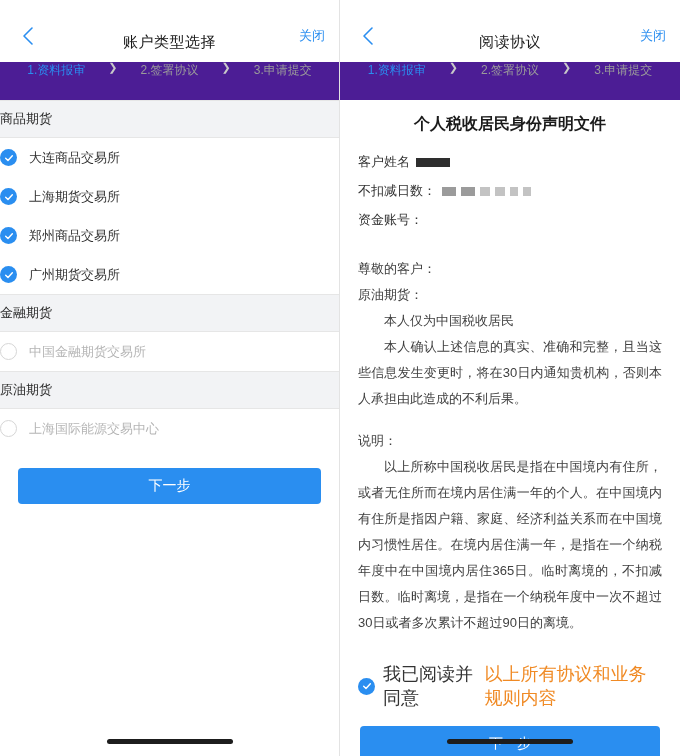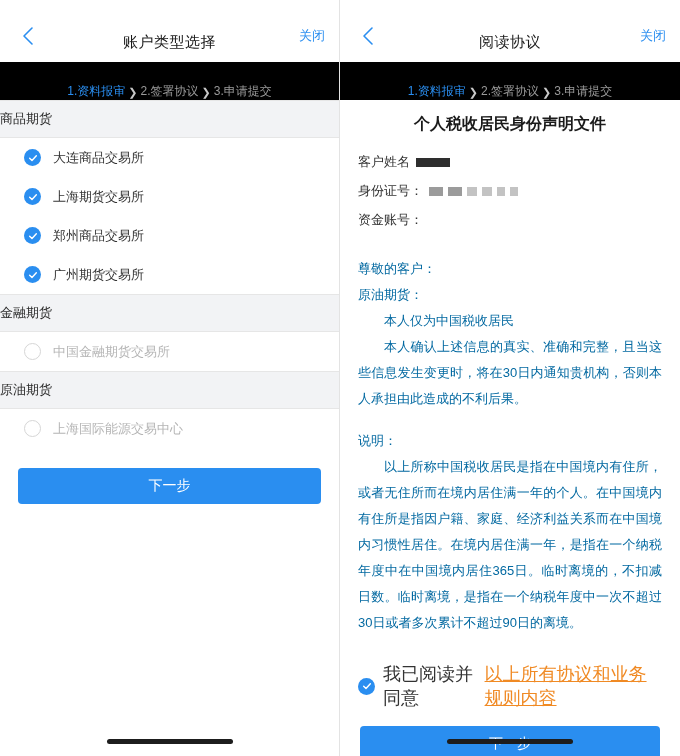--- a/index.html
+++ b/index.html
@@ -62,26 +62,26 @@
     font-size: 13px;
     color: #2a8ef0;
     cursor: pointer;
     text-align: center;
   }
 
   
   .steps {
     height: 38px;
     display: flex;
-    align-items: flex-end;
+    align-items: flex-start;
     justify-content: center;
     font-size: 12px;
     color: #9a9a9a;
-    background: #000000;
-    gap: 0;
+    background: #4c1d95;
+    gap: 20px;
   }
   .step { white-space: nowrap; }
   .step.active { color: #2a8ef0; }
   .step-sep {
     color: #c9c9c9;
     font-size: 11px;
     margin: 0 3px;
     transform: translateY(-1px);
   }
 
@@ -93,21 +93,21 @@
     align-items: center;
     font-size: 13px;
     color: #2b2b2b;
     border-top: 1px solid #e6e6e6;
     border-bottom: 1px solid #e6e6e6;
   }
   .list-row {
     height: 39px;
     display: flex;
     align-items: center;
-    padding-left: 24px;
+    padding-left: 0;
     font-size: 13px;
     color: #333;
     background: #fff;
   }
   .list-row .label { margin-left: 12px; }
   .list-row.disabled .label { color: #b5b5b5; }
 
   .check {
     width: 17px; height: 17px;
     border-radius: 50%;
@@ -165,39 +165,39 @@
     margin-left: 6px;
   }
   .redact.grey { background: #9b9b9b; }
   .redact.light { background: #c3c3c3; }
   .redact-group { display: flex; align-items: center; gap: 5px; margin-left: 6px; }
   .redact-group .redact { margin-left: 0; }
 
   .doc-gap { height: 16px; }
   .doc-p {
     font-size: 13px;
-    color: #0369a1;
+    color: #404040;
     line-height: 26px;
     margin: 0 0 0 0;
     text-align: justify;
   }
   .doc-p.indent { text-indent: 26px; }
   .doc-p + .doc-p { margin-top: 0; }
 
   
   .agree-row {
     display: flex;
     align-items: center;
     justify-content: center;
     margin-top: 26px;
     font-size: 18px;
     color: #333;
   }
   .agree-row .check { margin-right: 8px; }
-  .agree-link { color: #f08a24; margin-left: 6px; text-decoration: underline; }
+  .agree-link { color: #f08a24; margin-left: 6px; }
 
   .btn-wide {
     margin: 16px 20px 0 20px;
     height: 36px;
     width: calc(100% - 40px);
     background: #2a8ef0;
     border-radius: 4px;
     color: #fff;
     font-size: 14px;
     display: flex;
@@ -322,21 +322,21 @@
 
     <div class="doc">
       <div class="doc-title">个人税收居民身份声明文件</div>
 
       <div class="field-row">
         <span class="field-label">客户姓名</span>
         <span class="redact" style="width:34px;"></span>
       </div>
 
       <div class="field-row">
-        <span class="field-label">身份证号：</span>
+        <span class="field-label">不扣减日数：</span>
         <span class="redact-group">
           <span class="redact grey" style="width:14px;"></span>
           <span class="redact grey" style="width:14px;"></span>
           <span class="redact light" style="width:10px;"></span>
           <span class="redact light" style="width:10px;"></span>
           <span class="redact light" style="width:8px;"></span>
           <span class="redact light" style="width:8px;"></span>
         </span>
       </div>
 

